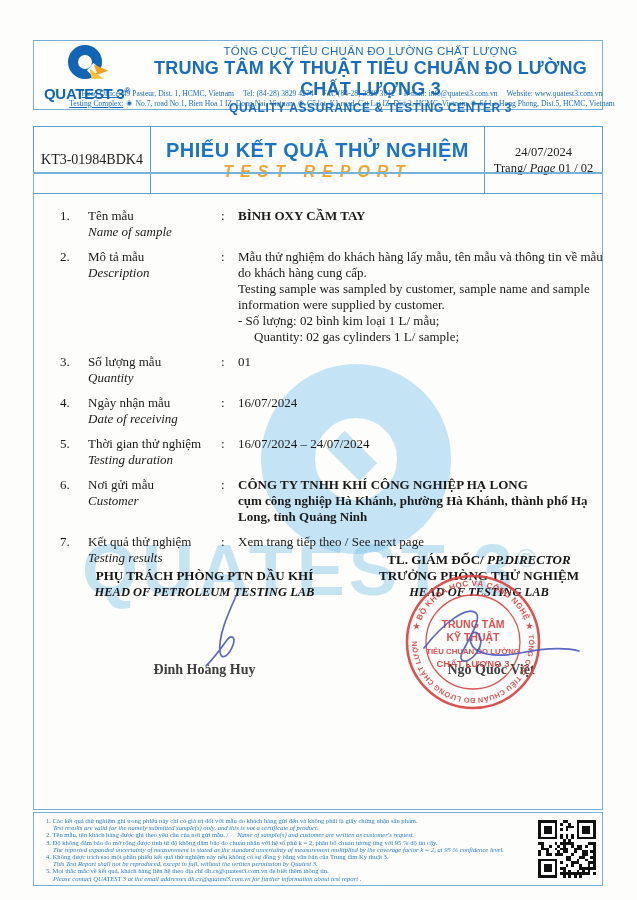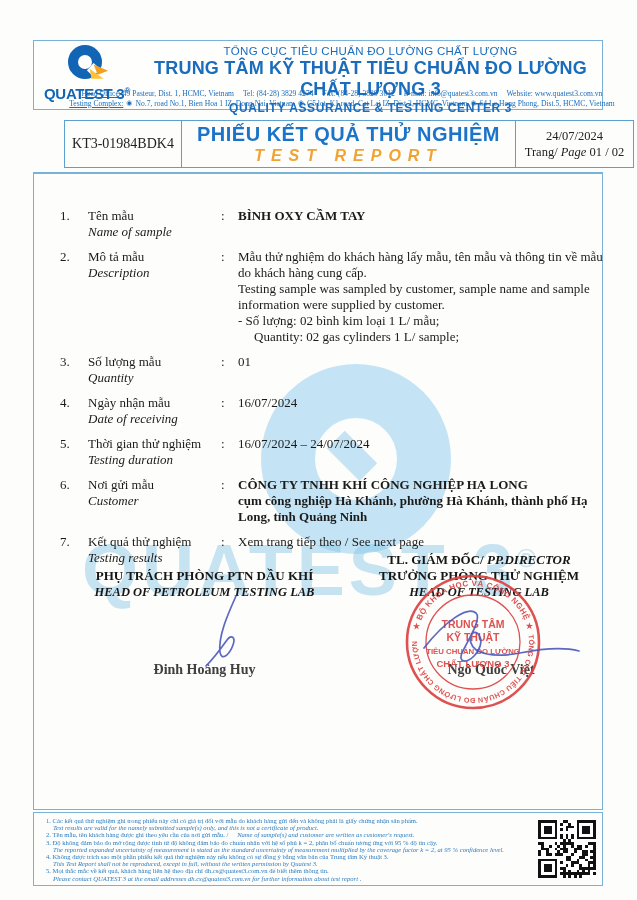--- a/index.html
+++ b/index.html
@@ -18,22 +18,22 @@
   .org-l1 { font-size:11.5px; letter-spacing:0.3px; }
   .org-l2 { font-size:18px; font-weight:bold; margin-top:1px; letter-spacing:0.2px; }
   .org-l3 { font-size:12px; font-weight:bold; margin-top:1px; letter-spacing:0.6px; }
   .contact-block { position:absolute; left:52px; right:4px; top:48px; color:#1a6cbd;
     font-size:7.6px; line-height:9.6px; }
   .contact-row { display:flex; gap:9px; white-space:nowrap;justify-content:center; }
   .contact-row .lead { text-decoration:underline; }
   .pin { color:#1a6cbd; font-size:7px; }
 
   
-  .title-bar { position:absolute; left:33px; top:120px; width:570px; height:48px;
-    border:1.5px solid #5ba0cf; display:grid; grid-template-columns:117px 334px 1fr;margin-left:31px; }
+  .title-bar { position:absolute; left:33px; top:126px; width:570px; height:68px;
+    border:1.5px solid #5ba0cf; display:grid; grid-template-columns:117px 334px 1fr; }
   .tb-cell { display:flex; flex-direction:column; align-items:center; justify-content:center; }
   .tb-left { border-right:1.5px solid #5ba0cf; font-size:14px; color:#222; }
   .tb-center { border-right:1.5px solid #5ba0cf; }
   .tb-title-vi { font-family:"Liberation Sans", sans-serif; font-weight:bold; font-size:20px;
     color:#1b74c9; letter-spacing:0.5px; line-height:23px; }
   .tb-title-en { font-family:Liberation Sans, sans-serif; font-weight:bold; font-style:italic;
     font-size:16px; color:#f0a232; letter-spacing:7px; line-height:20px; }
   .tb-right { font-size:12.5px; color:#222; line-height:16px; text-align:right; }
 
   

